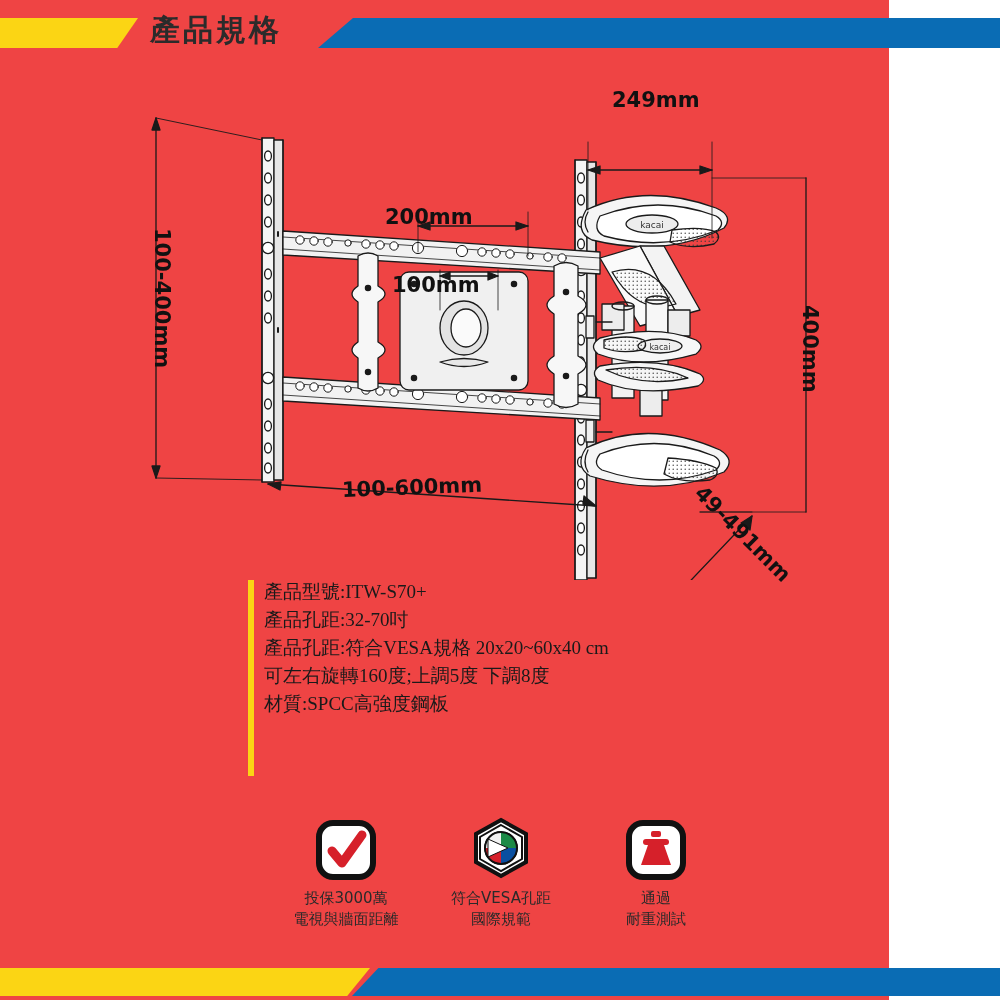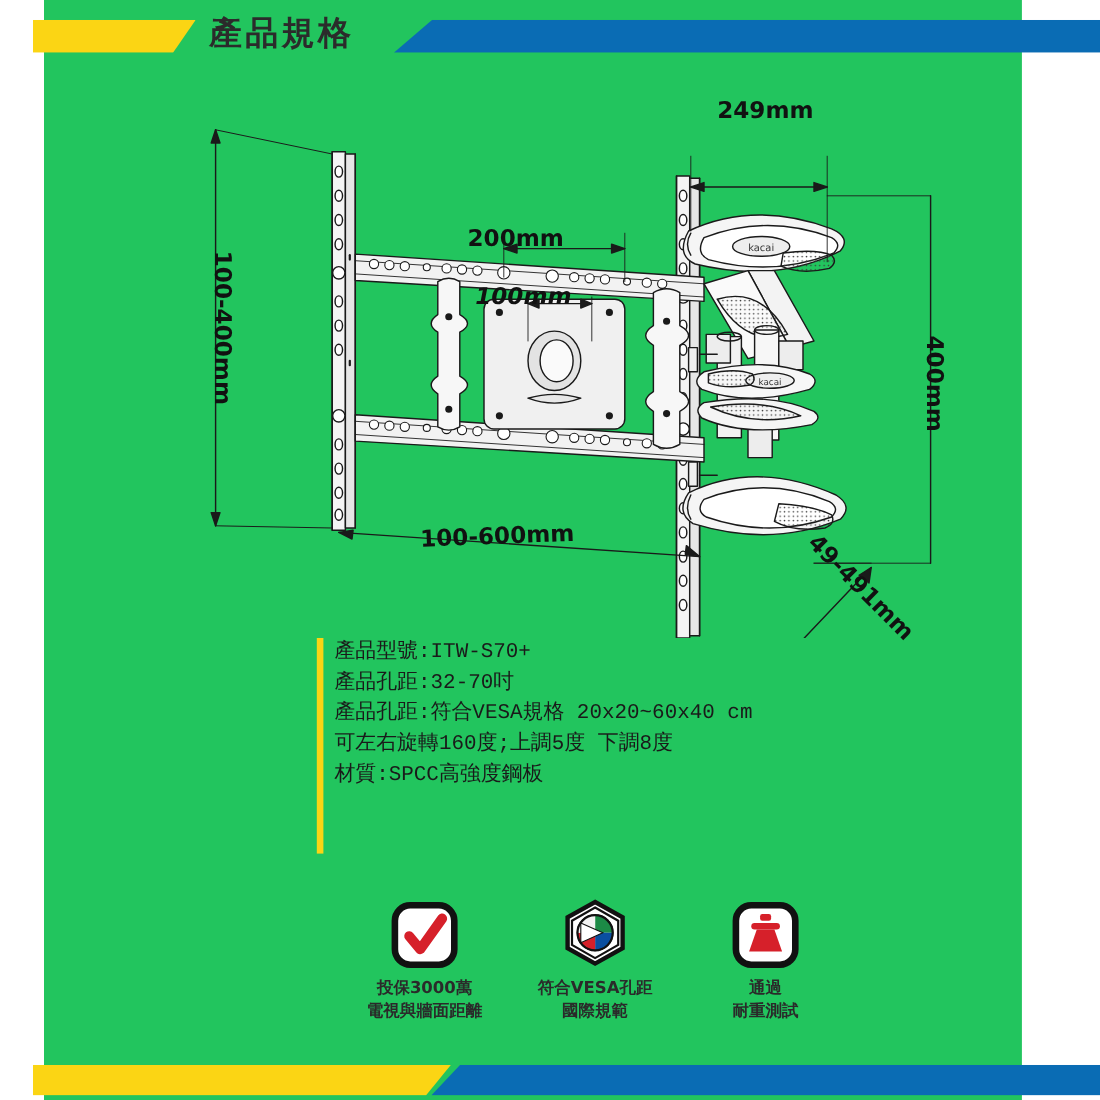--- a/index.html
+++ b/index.html
@@ -2,21 +2,21 @@
 <html><head>
 <meta charset="utf-8">
 <style>
   * { box-sizing: border-box; margin: 0; padding: 0; }
   html, body {
     width: 1000px; height: 1000px;
     background: #ffffff;
     font-family: "Liberation Sans", "DejaVu Sans", sans-serif;
     overflow: hidden;
   }
-  #page { position: relative; width: 889px; height: 1000px; background: #22c55e; margin-left: 40px; }
+  #page { position: relative; width: 889px; height: 1000px; background: #ef4444; }
 
   
   .hdr { position: absolute; left: 0; top: 0; width: 1000px; height: 64px; }
   .hdr-yellow {
     position: absolute; left: -10px; top: 18px; width: 148px; height: 30px;
     background: #FBD514;
     clip-path: polygon(0 0, 100% 0, 86% 100%, 0 100%);
   }
   .hdr-blue {
     position: absolute; left: 318px; top: 18px; width: 700px; height: 30px;
@@ -73,32 +73,32 @@
   
   .spec-block { position: absolute; left: 248px; top: 578px; }
   .spec-bar {
     position: absolute; left: 0; top: 2px;
     width: 6px; height: 196px; background: #FBD514;
   }
   .spec-lines { position: absolute; left: 16px; top: 0; }
   .spec-line {
     font-size: 19px; line-height: 28px; color: #1a1a1a;
     white-space: nowrap;
-    font-family: Liberation Mono, monospace;
+    font-family: Liberation Serif, serif;
   }
 
   
   .badges {
     position: absolute; left: 276px; top: 812px;
     width: 450px; display: flex; justify-content: space-between;
   }
   .badge { width: 140px; text-align: center; }
   .badge-ico { height: 76px; display: flex; align-items: center; justify-content: center; }
   .badge-cap {
-    font-size: 15px; line-height: 21px; color: #2a2a2a; font-weight: 700;
+    font-size: 15px; line-height: 21px; color: #2a2a2a; font-weight: 400;
     font-family: "DejaVu Sans", "Liberation Sans", sans-serif;
   }
 </style>
 </head>
 <body>
 
 <div id="page">
 
   <div class="hdr">
     <div class="hdr-yellow"></div>
@@ -344,21 +344,21 @@
         <path d="M752 456 l-2 14 l-9 -7 z" fill="#1a1a1a"></path>
         <line x1="676" y1="536" x2="668" y2="528" stroke-width="0.9"></line>
         <line x1="700" y1="452" x2="752" y2="452" stroke-width="0.8"></line>
       </g>
 
     </g>
   </svg>
 
   <div class="dim dim-249">249mm</div>
   <div class="dim dim-200">200mm</div>
-  <div class="dim dim-100" style="top:257px;left:392px;font-style:italic;">100mm</div>
+  <div class="dim dim-100" style="top:273px;left:392px;">100mm</div>
   <div class="dim dim-100600">100-600mm</div>
   <div class="dim dim-100400">100-400mm</div>
   <div class="dim dim-400">400mm</div>
   <div class="dim dim-49491">49-491mm</div>
 
   <div class="spec-block">
     <div class="spec-bar"></div>
     <div class="spec-lines">
       <div class="spec-line">產品型號:ITW-S70+</div>
       <div class="spec-line">產品孔距:32-70吋</div>

